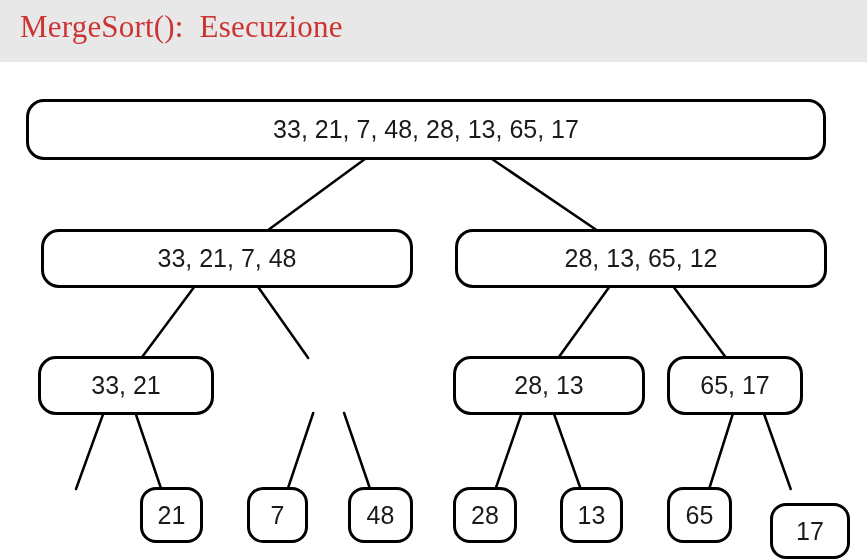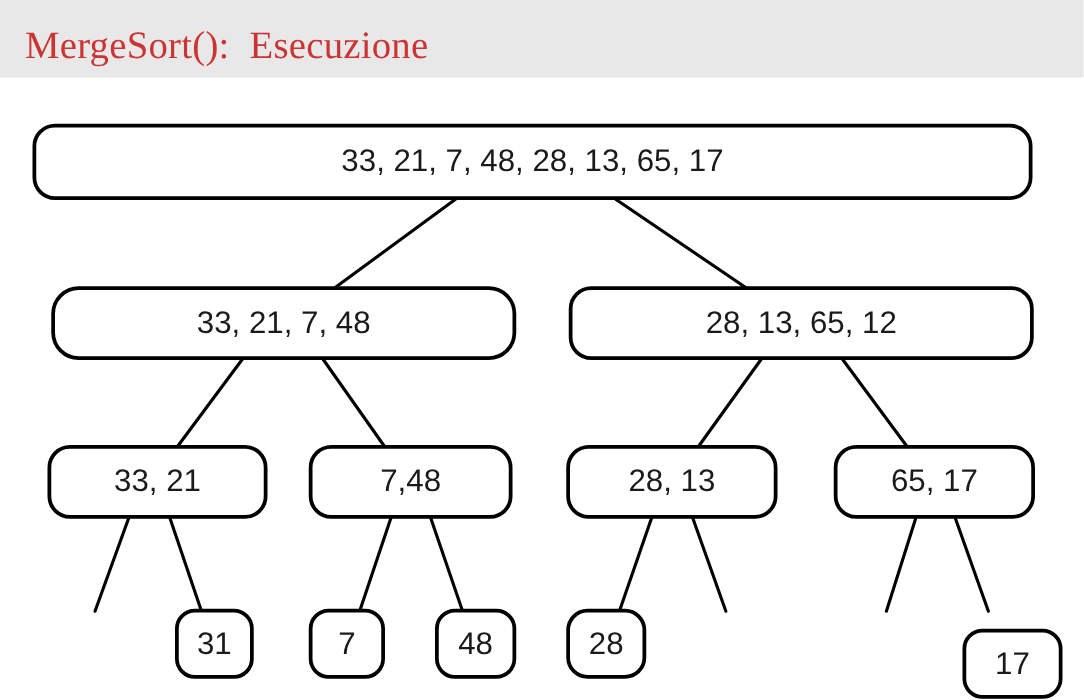--- a/index.html
+++ b/index.html
@@ -14,21 +14,21 @@
     width: 867px; height: 560px;
     background: var(--bg, #ffffff);
     overflow: hidden;
   }
   .slide-header {
     position: absolute;
     top: 0; left: 0;
     width: 867px; height: 62px;
     background: var(--header-bg, #e8e8e8);
     display: flex;
-    align-items: center;
+    align-items: flex-start;
     box-sizing: border-box;
     padding: 9px 0 0 20px;
   }
   .slide-title {
     margin: 0;
     font-family: "Liberation Serif", serif;
     font-weight: 500;
     font-size: 31px;
     letter-spacing: 0.2px;
     color: var(--title-red, #cc3333);
@@ -89,50 +89,53 @@
         <line x1="521.75" y1="413" x2="495.5" y2="489"></line>
         <line x1="553.7" y1="413" x2="580.7" y2="489"></line>
         <line x1="733.1" y1="413" x2="709.1" y2="489"></line>
         <line x1="763.7" y1="413" x2="790.7" y2="489"></line>
       </svg>
 
     <div class="node" id="n0" style="left:26px;top:99px;width:800px;height:61px;">
       <span>33, 21, 7, 48, 28, 13, 65, 17</span>
     </div>
 
-    <div class="node" id="n1-0" style="left:41px;top:229px;width:372px;height:59px;border-radius:22px;">
+    <div class="node" id="n1-0" style="left:41px;top:229px;width:372px;height:59px;">
       <span>33, 21, 7, 48</span>
     </div>
     <div class="node" id="n1-1" style="left:455px;top:229px;width:372px;height:59px;">
       <span>28, 13, 65, 12</span>
     </div>
 
     <div class="node" id="n2-0" style="left:38px;top:356px;width:176px;height:59px;">
       <span>33, 21</span>
     </div>
-    <div class="node" id="n2-1" style="left:247px;top:356px;width:163px;height:59px;">
-      <span>7,48</span>
-    </div>
-    <div class="node" id="n2-2" style="left:453px;top:356px;width:169px;height:59px;">
+    <div class="node" id="n2-2" style="left:453px;top:356px;width:192px;height:59px;">
       <span>28, 13</span>
     </div>
-    <div class="node" id="n2-3" style="left:667px;top:356px;width:161px;height:59px;">
+    <div class="node" id="n2-3" style="left:667px;top:356px;width:136px;height:59px;">
       <span>65, 17</span>
     </div>
 
     <div class="node leaf" id="n3-1" style="left:140px;top:487px;width:63px;height:56px;">
-      <span>31</span>
+      <span>21</span>
     </div>
     <div class="node leaf" id="n3-2" style="left:247px;top:487px;width:61px;height:56px;">
       <span>7</span>
     </div>
     <div class="node leaf" id="n3-3" style="left:348px;top:487px;width:65px;height:56px;">
       <span>48</span>
     </div>
     <div class="node leaf" id="n3-4" style="left:453px;top:487px;width:64px;height:56px;border-radius:17px;">
       <span>28</span>
     </div>
+    <div class="node leaf" id="n3-5" style="left:560px;top:487px;width:63px;height:56px;">
+      <span>13</span>
+    </div>
+    <div class="node leaf" id="n3-6" style="left:667px;top:487px;width:65px;height:56px;">
+      <span>65</span>
+    </div>
     <div class="node leaf" id="n3-7" style="left:770px;top:503px;width:80px;height:56px;">
       <span>17</span>
     </div>
 
   </div>
 </div>
 
 </body></html>

